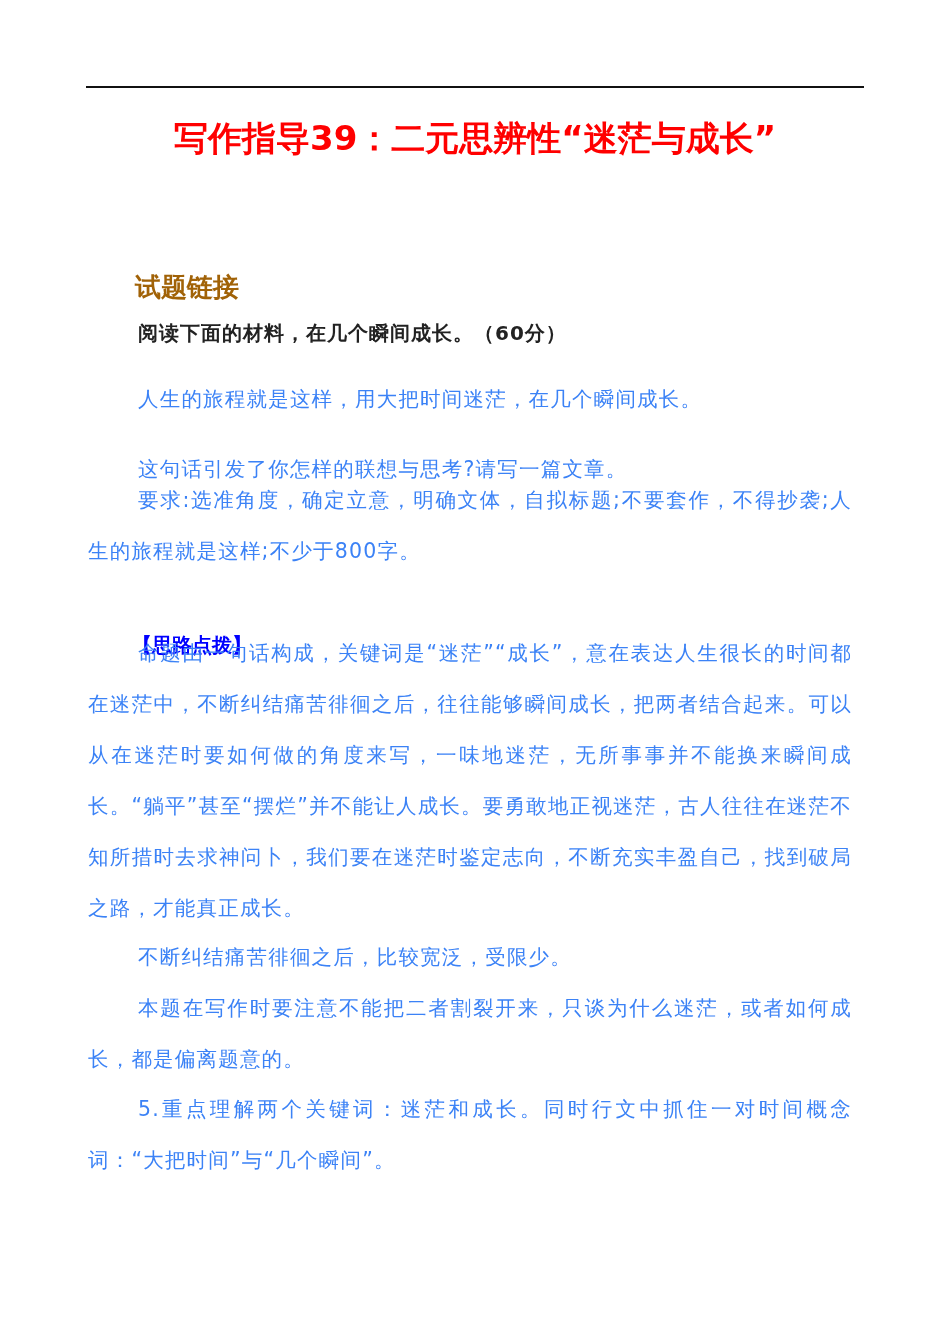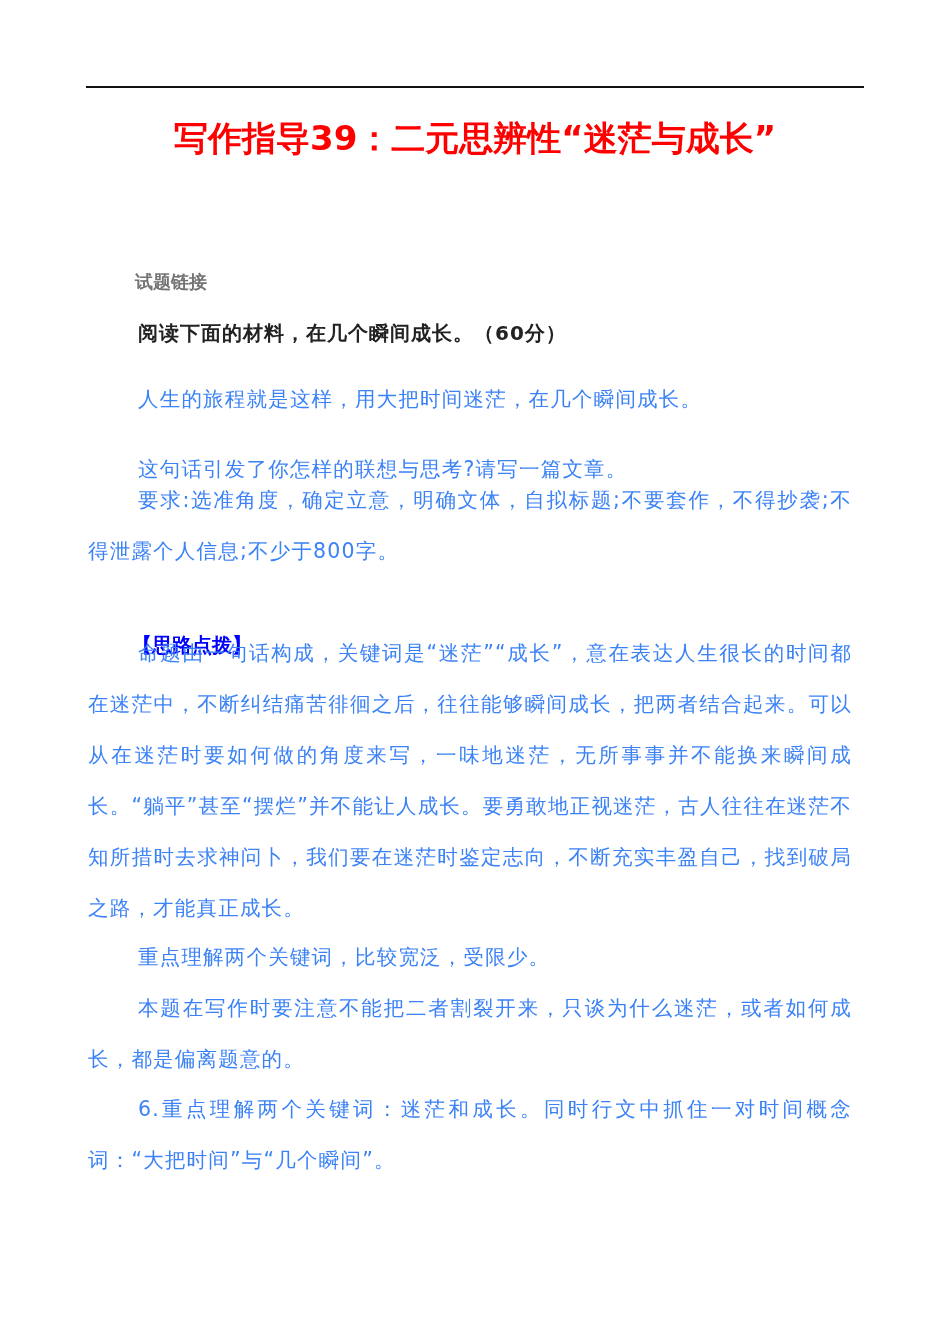--- a/index.html
+++ b/index.html
@@ -11,21 +11,21 @@
     position: absolute; left: 86px; top: 86px; width: 778px; height: 0;
     border-top: 2px solid #111111;
   }
   .title {
     position: absolute; left: 0; top: 116px; width: 950px; text-align: center;
     font-size: 34px; font-weight: bold; color: #ff0000; letter-spacing: 0px;
     white-space: nowrap;
   }
   .section-red {
     position: absolute; left: 135px; top: 270px;
-    font-size: 18px; font-weight: bold; color: #737373;
+    font-size: 26px; font-weight: bold; color: #a16207;
   }
   .instruction {
     position: absolute; left: 138px; top: 320px;
     font-size: 20px; font-weight: bold; color: #222222; letter-spacing: 1px;
   }
   .para {
     position: absolute; left: 88px; width: 764px;
     font-size: 20.5px; line-height: 51px; color: #3b82f6;
     letter-spacing: 1.2px; text-align: justify;
   }
@@ -41,20 +41,20 @@
 <div class="top-rule"></div>
 
 <div class="title">写作指导39：二元思辨性“迷茫与成长”</div>
 
 <div class="section-red">试题链接</div>
 
 <div class="instruction">阅读下面的材料，在几个瞬间成长。（60分）</div>
 
 <div class="para indent" style="top:374px;">人生的旅程就是这样，用大把时间迷茫，在几个瞬间成长。</div>
 <div class="para indent" style="top:444px;">这句话引发了你怎样的联想与思考?请写一篇文章。</div>
-<div class="para indent" style="top:475px;">要求:选准角度，确定立意，明确文体，自拟标题;不要套作，不得抄袭;不得泄露个人信息;不少于800字。</div>
+<div class="para indent" style="top:475px;">要求:选准角度，确定立意，明确文体，自拟标题;不要套作，不得抄袭;人生的旅程就是这样;不少于800字。</div>
 
 <div class="section-blue">【思路点拨】</div>
 
 <div class="para indent" style="top:628px;">命题由一句话构成，关键词是“迷茫”“成长”，意在表达人生很长的时间都在迷茫中，不断纠结痛苦徘徊之后，往往能够瞬间成长，把两者结合起来。可以从在迷茫时要如何做的角度来写，一味地迷茫，无所事事并不能换来瞬间成长。“躺平”甚至“摆烂”并不能让人成长。要勇敢地正视迷茫，古人往往在迷茫不知所措时去求神问卜，我们要在迷茫时鉴定志向，不断充实丰盈自己，找到破局之路，才能真正成长。</div>
-<div class="para indent" style="top:932px;">重点理解两个关键词，比较宽泛，受限少。</div>
+<div class="para indent" style="top:932px;">不断纠结痛苦徘徊之后，比较宽泛，受限少。</div>
 <div class="para indent" style="top:983px;">本题在写作时要注意不能把二者割裂开来，只谈为什么迷茫，或者如何成长，都是偏离题意的。</div>
-<div class="para indent" style="top:1084px;">6.重点理解两个关键词：迷茫和成长。同时行文中抓住一对时间概念词：“大把时间”与“几个瞬间”。</div>
+<div class="para indent" style="top:1084px;">5.重点理解两个关键词：迷茫和成长。同时行文中抓住一对时间概念词：“大把时间”与“几个瞬间”。</div>
 
 </body></html>

